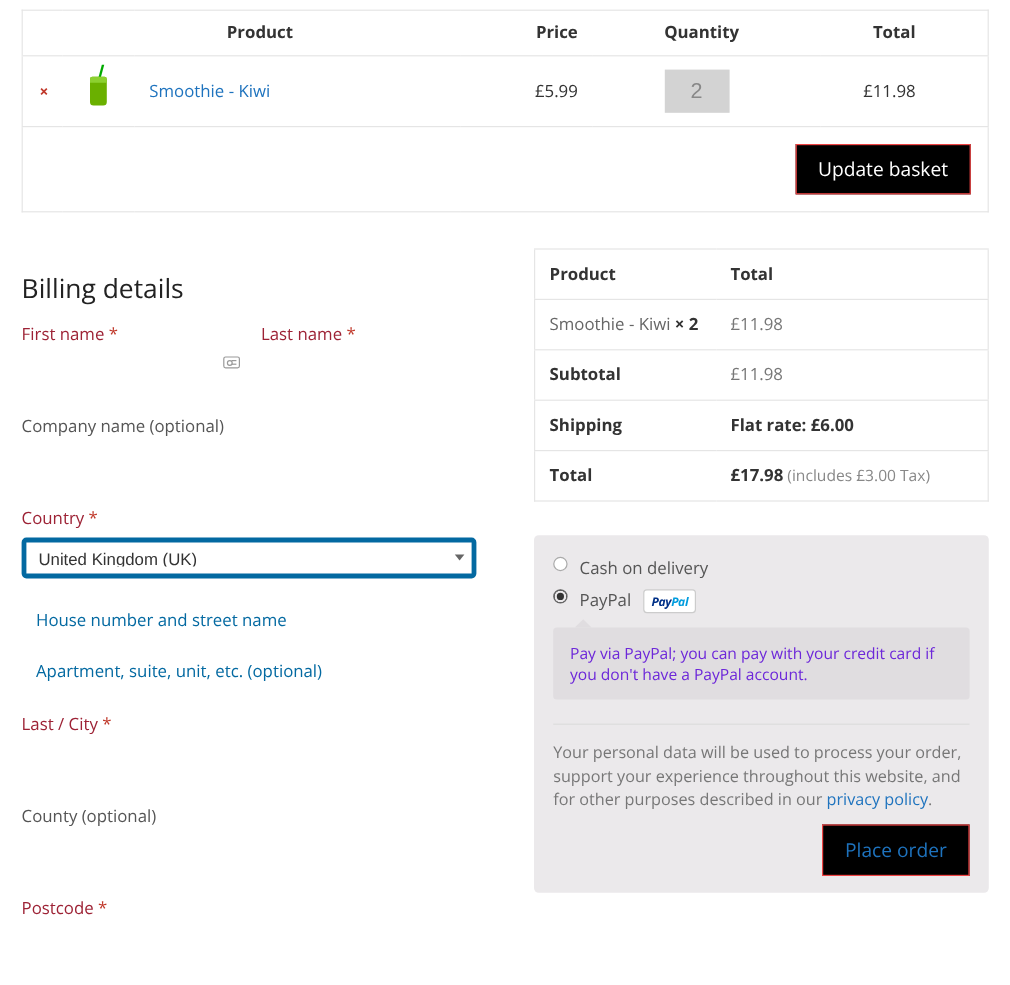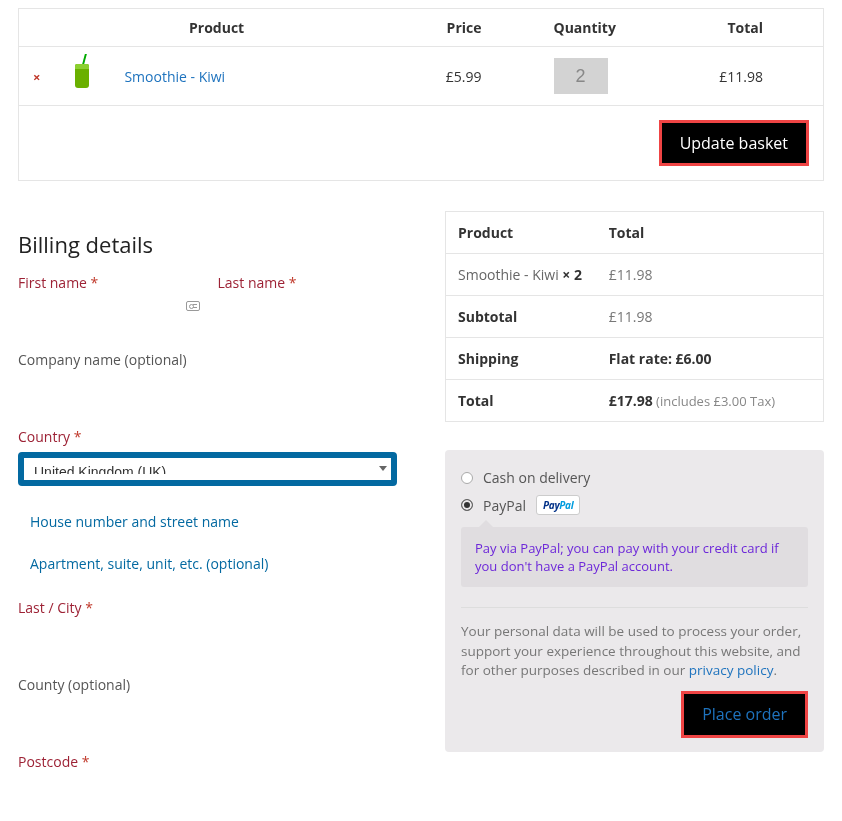--- a/index.html
+++ b/index.html
@@ -48,41 +48,41 @@
   .qty-input {
     width: 54px; height: 36px; text-align: center;
     border: none; background: #d3d3d3; color: #888;
     font-size: 18px; font-weight: 400;
   }
   .basket-actions td {
     text-align: right; padding: 14px 14px 14px 0; border-bottom: none;
   }
   .btn-dark {
     display: inline-block; background: #000; color: #fff;
-    padding: 9px 18px; font-size: 16px; border: 3px solid #ef4444;
+    padding: 9px 18px; font-size: 16px; border: 1px solid #ef4444;
     cursor: pointer; text-decoration: none;
   }
   
   .checkout { display: flex; gap: 48px; }
   .col-left { flex: 1 1 50%; }
   .col-right { flex: 1 1 50%; }
   h2 { font-size: 22px; font-weight: 400; margin: 18px 0 14px 0; color:#222; }
   .field-row { display: flex; gap: 20px; }
   .field { flex: 1; margin-bottom: 18px; position: relative; }
   .field label { display: block; font-size: 14px; color: #9d2235; margin-bottom: 6px; }
   .field.optional label { color: #555; }
   .req { color: #c0392b; }
   .field input[type=text], .field select {
     width: 100%; height: 34px; padding: 6px 8px;
     border: 1px solid #ccc; font-size: 14px;
     background: #fff; color:#333;
   }
   .field input.invisible { border: none; height: 34px; }
   .field .select-wrap { position: relative; }
-  .field select { appearance: none; -webkit-appearance:none; border:6px solid #0369a1; border-radius:4px; background:#fff; padding-left:10px;}
+  .field select { appearance: none; -webkit-appearance:none; border:4px solid #0369a1; border-radius:4px; background:#fff; padding-left:10px;}
   .select-wrap::after {
     content: ""; position:absolute; right:10px; top:14px;
     border-left:4px solid transparent; border-right:4px solid transparent; border-top:5px solid #666;
   }
   .id-icon {
     position:absolute; right:-2px; top:28px;
     width:14px; height:10px; border:1px solid #999; border-radius:2px;
   }
   .id-icon::before { content:""; position:absolute; left:2px; top:2px; width:3px; height:3px; border:1px solid #999; border-radius:50%; }
   .id-icon::after { content:""; position:absolute; right:2px; top:2px; width:4px; height:1px; background:#999; box-shadow:0 3px 0 #999; }
@@ -101,21 +101,21 @@
   .order .head th { font-weight:700; }
   .order .lbl { font-weight:700; width: 40%; }
   .order .muted { color:#777; font-weight:400; }
   .order .tax { color:#888; font-size:13px; font-weight:400; }
   .order .item-name { color:#666; }
   .order .item-qty { font-weight:700; color:#333; }
   
   .payment {
     background:#ebe9eb; border-radius:4px; padding: 14px 16px 14px 16px;
   }
-  .pay-opt { display:flex; align-items:center; gap:10px; padding:4px 0; }
+  .pay-opt { display:flex; gap:10px; padding:4px 0; }
   .pay-opt label { color:#555; font-size:14px; }
   .radio-vis { width:12px; height:12px; border-radius:50%; border:1px solid #aaa; background:#fff; display:inline-block; position:relative;}
   .radio-vis.checked { background:#333; box-shadow: inset 0 0 0 2px #ebe9eb; border:1px solid #666;}
   .paypal-badge {
     display:inline-block; border:1px solid #ccc; background:#fff;
     padding:2px 6px; font-size:10px; font-weight:700; border-radius:3px;
     letter-spacing:-0.3px;
   }
   .paypal-badge .p1 { color:#003087; font-style:italic;}
   .paypal-badge .p2 { color:#009cde; font-style:italic;}

